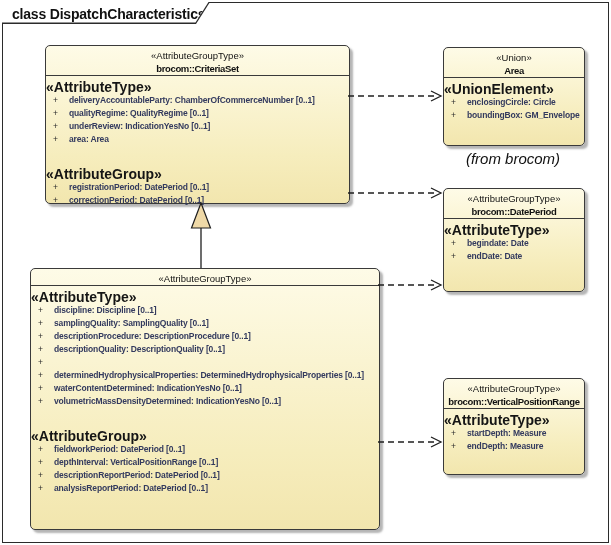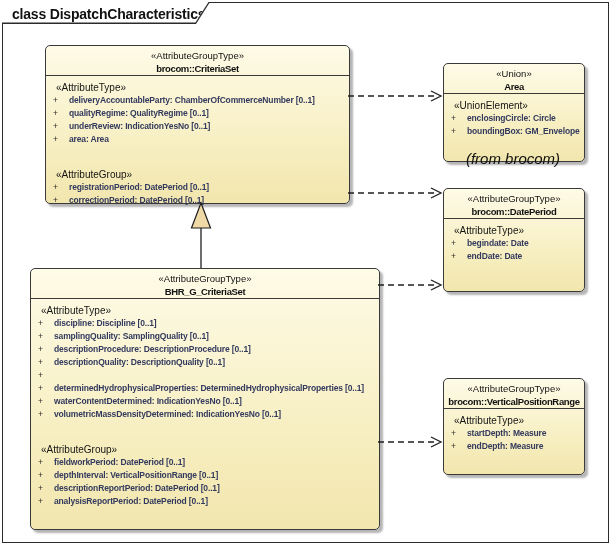--- a/index.html
+++ b/index.html
@@ -16,21 +16,21 @@
             letter-spacing:-0.2px;color:#111;white-space:nowrap;}
   
   .uml-box{position:absolute;border:1px solid #3a3a3a;border-radius:5px;
            background:linear-gradient(180deg,#FEFBE7 0%,#F6EDBD 70%,#F2E6AE 100%);
            box-shadow:3px 3px 2px rgba(120,120,120,0.55);}
   .box-header{border-bottom:1px solid #3a3a3a;text-align:center;padding:4px 2px 0 2px;}
   .stereo{font-size:9.5px;color:#111;line-height:12px;white-space:nowrap;}
   .cname{font-size:9.5px;font-weight:bold;letter-spacing:-0.35px;color:#111;
          line-height:13px;white-space:nowrap;}
   .box-body{padding:4px 2px 0 0;}
-  .sec-label{font-size:10px;font-weight:normal;color:#151515;padding-left:10px;
+  .sec-label{font-size:14px;font-weight:bold;color:#151515;
              line-height:13px;margin-top:1px;white-space:nowrap;}
   .sec-label.second{margin-top:22px;}
   .attr-row{display:flex;line-height:13px;}
   .vis{width:16px;padding-left:7px;font-size:8.5px;color:#2c2c2c;flex:none;}
   .attr-text{font-size:8.5px;letter-spacing:-0.15px;color:#333A5E;white-space:nowrap;font-weight:bold;}
   .note-from{position:absolute;left:443px;top:150px;width:140px;text-align:center;
              font-size:15px;font-style:italic;color:#111;}
   .connector-layer{position:absolute;left:0;top:0;pointer-events:none;}
 </style>
 </head>
@@ -72,21 +72,21 @@
           <span class="vis">+</span>
           <span class="attr-text">registrationPeriod: DatePeriod [0..1]</span>
         </div>
       <div class="attr-row">
           <span class="vis">+</span>
           <span class="attr-text">correctionPeriod: DatePeriod [0..1]</span>
         </div>
     </div>
   </div>
 
-  <div class="uml-box" style="left:443px;top:63px;width:140px;height:97px;">
+  <div class="uml-box" style="left:443px;top:47px;width:140px;height:97px;">
     <div class="box-header">
       <div class="stereo">«Union»</div>
       <div class="cname">Area</div>
     </div>
     <div class="box-body">
       <div class="sec-label">«UnionElement»</div>
       <div class="attr-row">
           <span class="vis">+</span>
           <span class="attr-text">enclosingCircle: Circle</span>
         </div>
@@ -112,21 +112,20 @@
       <div class="attr-row">
           <span class="vis">+</span>
           <span class="attr-text">endDate: Date</span>
         </div>
     </div>
   </div>
 
   <div class="uml-box" style="left:30px;top:268px;width:348px;height:260px;">
     <div class="box-header">
       <div class="stereo">«AttributeGroupType»</div>
-      <div class="cname">BHR_G_CriteriaSet</div>
     </div>
     <div class="box-body">
       <div class="sec-label">«AttributeType»</div>
       <div class="attr-row">
           <span class="vis">+</span>
           <span class="attr-text">discipline: Discipline [0..1]</span>
         </div>
       <div class="attr-row">
           <span class="vis">+</span>
           <span class="attr-text">samplingQuality: SamplingQuality [0..1]</span>

